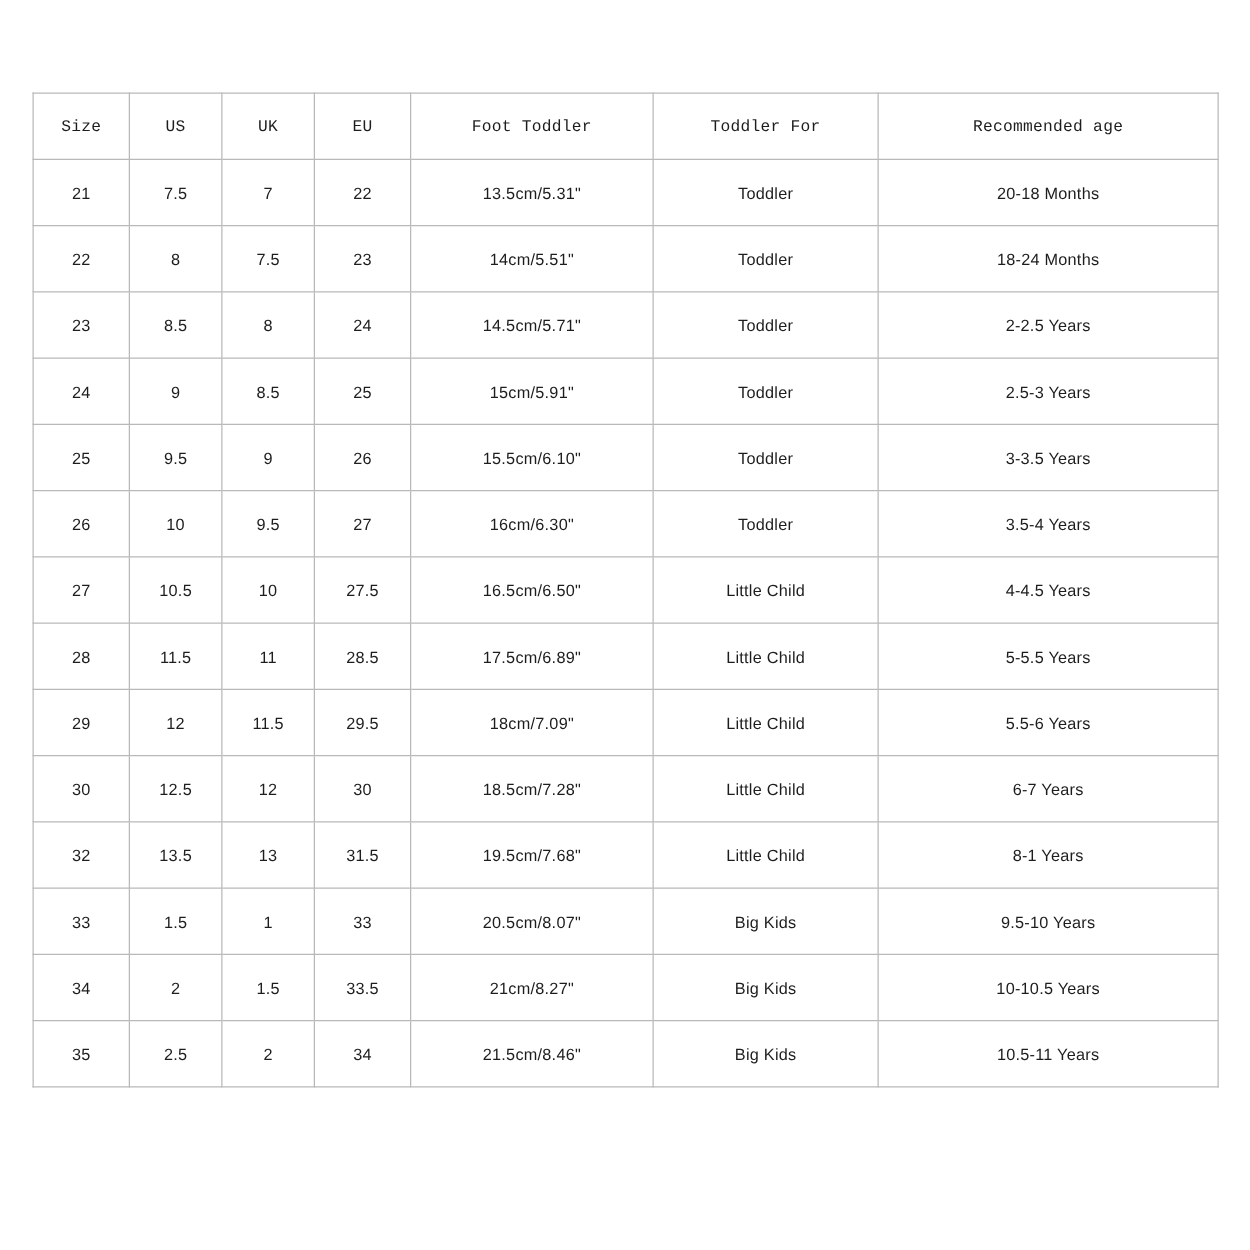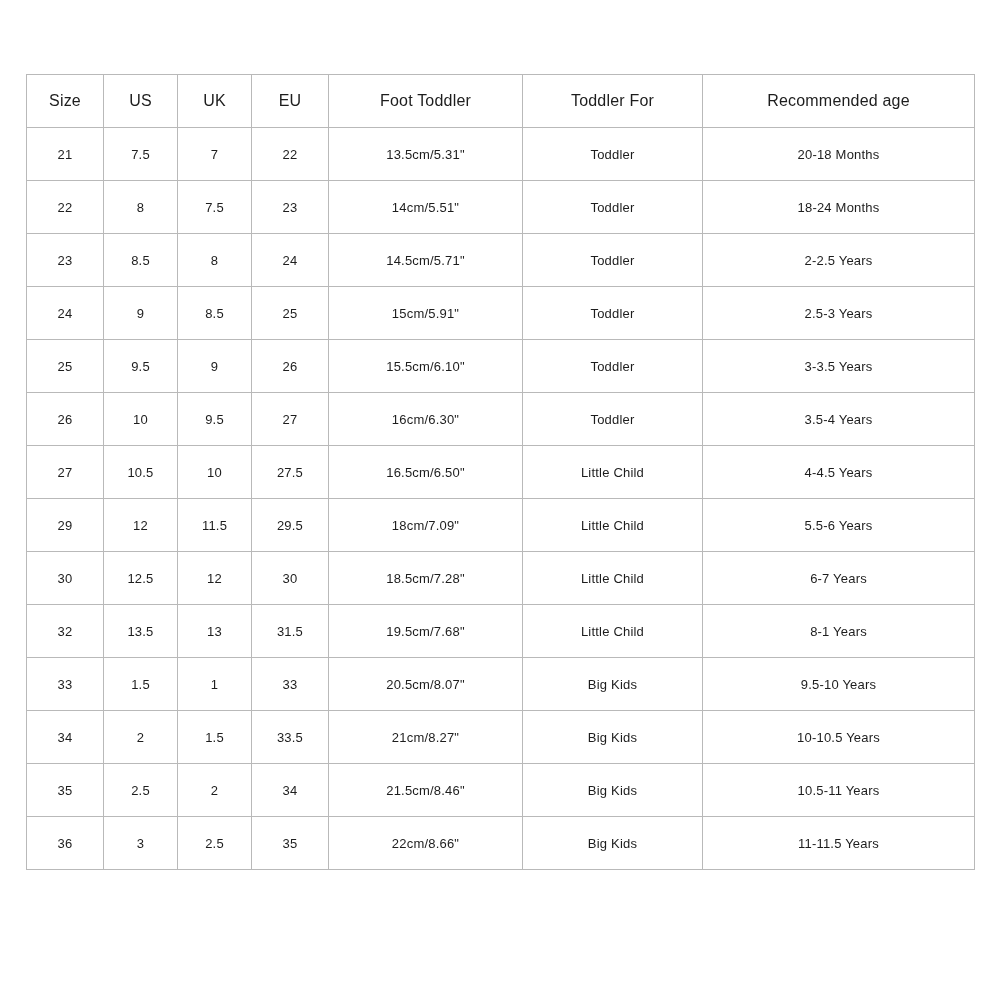--- a/index.html
+++ b/index.html
@@ -35,21 +35,22 @@
     border: 1px solid #b9b9b9;
     text-align: center;
     vertical-align: middle;
     height: 50px;
     font-size: 13px;
     font-weight: normal;
     color: #1d1d1d;
     letter-spacing: 0.2px;
   }
   table.size-chart th {
-    font-size: 16px;
+    font-size: 13px;
+    font-family: Liberation Mono, monospace;
   }
   
   col.c-size { width: 77px; }
   col.c-us   { width: 74px; }
   col.c-uk   { width: 74px; }
   col.c-eu   { width: 77px; }
   col.c-foot { width: 194px; }
   col.c-suit { width: 180px; }
   col.c-age  { width: 272px; }
 </style>
@@ -137,20 +138,29 @@
           <tr>
             <td>27</td>
             <td>10.5</td>
             <td>10</td>
             <td>27.5</td>
             <td>16.5cm/6.50"</td>
             <td>Little Child</td>
             <td>4-4.5 Years</td>
           </tr>
           <tr>
+            <td>28</td>
+            <td>11.5</td>
+            <td>11</td>
+            <td>28.5</td>
+            <td>17.5cm/6.89"</td>
+            <td>Little Child</td>
+            <td>5-5.5 Years</td>
+          </tr>
+          <tr>
             <td>29</td>
             <td>12</td>
             <td>11.5</td>
             <td>29.5</td>
             <td>18cm/7.09"</td>
             <td>Little Child</td>
             <td>5.5-6 Years</td>
           </tr>
           <tr>
             <td>30</td>
@@ -190,25 +200,16 @@
           </tr>
           <tr>
             <td>35</td>
             <td>2.5</td>
             <td>2</td>
             <td>34</td>
             <td>21.5cm/8.46"</td>
             <td>Big Kids</td>
             <td>10.5-11 Years</td>
           </tr>
-          <tr>
-            <td>36</td>
-            <td>3</td>
-            <td>2.5</td>
-            <td>35</td>
-            <td>22cm/8.66"</td>
-            <td>Big Kids</td>
-            <td>11-11.5 Years</td>
-          </tr>
         </tbody>
     </table>
   </div>
 </div>
 
 </body></html>

